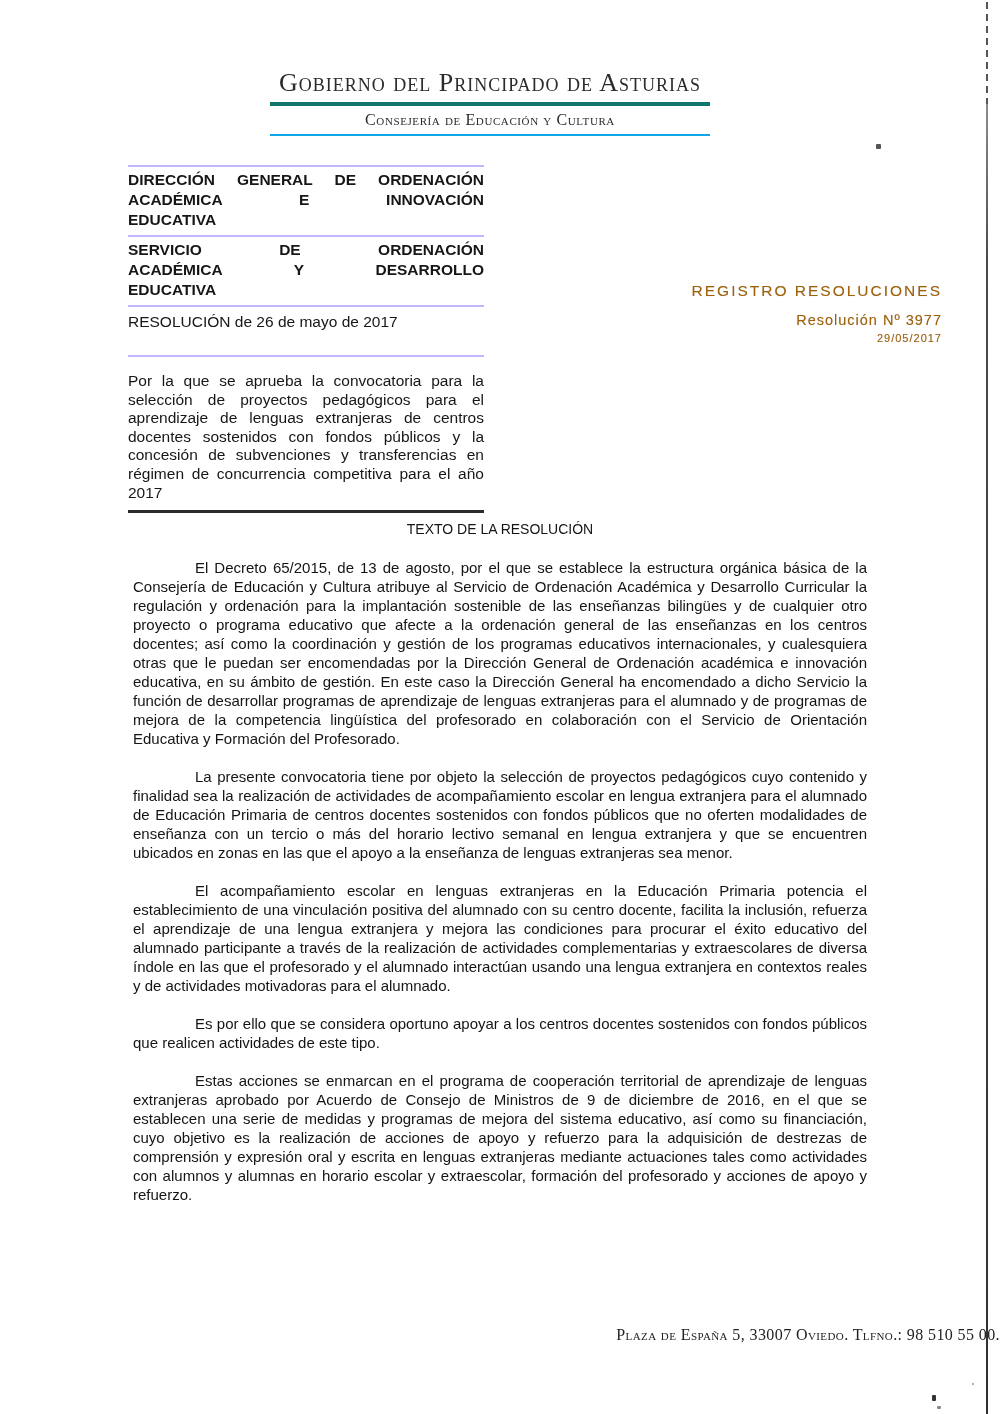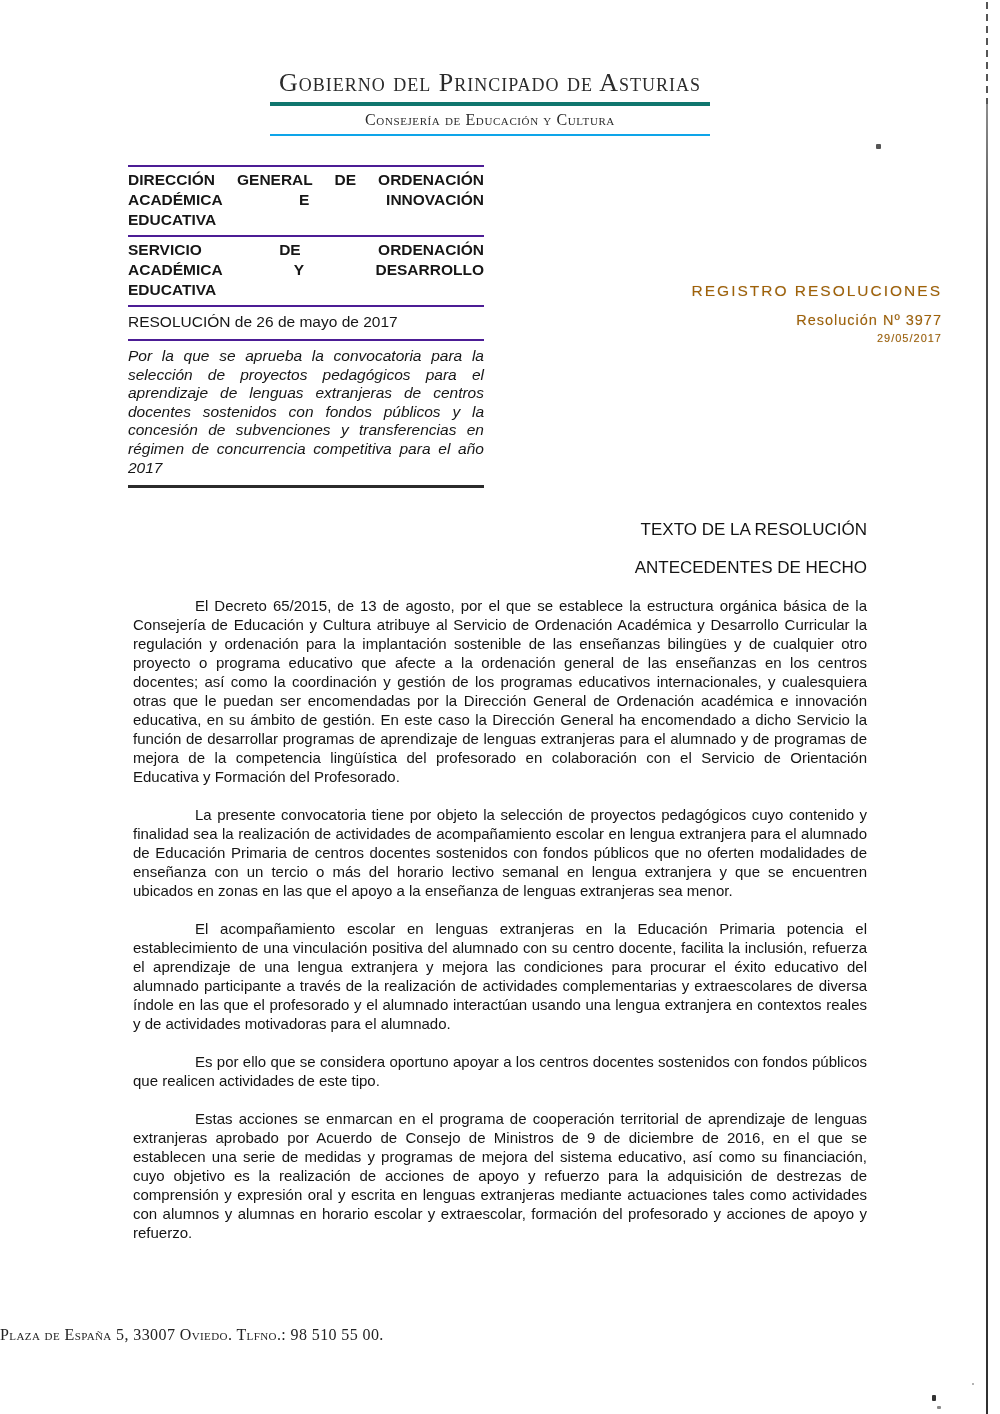--- a/index.html
+++ b/index.html
@@ -29,56 +29,55 @@
     font-size:16px; line-height:20px; letter-spacing:0.6px;
     padding:4px 0 4px;
     border-bottom:2px solid #0ea5e9;
   }
 
   
   .sender {
     position:absolute; left:128px; top:165px; width:356px;
     color:#161616;
   }
-  .sec { border-top:2px solid #4c1d95; padding:3px 0 5px; }
+  .sec { border-top:2px solid #c4b5fd; padding:3px 0 5px; }
   .sec-bold { font-weight:bold; font-size:15.5px; line-height:20px; }
   .jl  { text-align:justify; text-align-last:justify; }
   .jl-last { text-align:right; text-align-last:left; }
-  .sec-resolution { font-size:15.5px; line-height:20px; padding:5px 0 7px; }
+  .sec-resolution { font-size:15.5px; line-height:20px; padding:5px 0 23px; }
   .sec-summary {
     font-size:15.5px; line-height:18.6px;
     text-align:justify;
-    padding:6px 0 8px;
+    padding:15px 0 8px;
     border-bottom:3px solid #2b2b2b;
-    font-style:italic;
   }
 
   
   .stamp {
     position:absolute; top:282px; right:58px; width:300px;
     text-align:right;
     color:#a16207;
     text-shadow:0 0 1px #c4c4c4;
   }
   .stamp-title  { font-size:15.5px; letter-spacing:2px; margin-bottom:11px; }
   .stamp-number { font-size:14.5px; letter-spacing:1px; line-height:18px; }
   .stamp-date   { font-size:11px; letter-spacing:1px; line-height:18px; }
 
   
   .bodytext {
     position:absolute; left:133px; top:520px; width:734px;
     font-size:15px; line-height:19px; color:#141414;
   }
-  .heading { text-align:right; margin:0 0 19px; font-size:17px; font-weight:normal; }
+  .heading { text-align:center; margin:0 0 19px; font-size:14px; font-weight:normal; }
   .par { text-align:justify; text-indent:62px; margin:0 0 19px; }
 
   
   .footer {
     position:absolute; left:0; top:1326px; width:1000px;
-    text-align:left;
+    text-align:right;
     font-family:"Liberation Serif", serif;
     font-variant:small-caps;
     font-size:16px; letter-spacing:0.4px;
     color:#222222;
   }
 
   
   .scan-line-dashes {
     position:absolute; left:986px; top:2px; width:2px; height:104px;
     background:repeating-linear-gradient(to bottom, #555 0 7px, transparent 7px 12px);
@@ -119,21 +118,20 @@
   </div>
 
   <div class="stamp">
     <div class="stamp-title">REGISTRO RESOLUCIONES</div>
     <div class="stamp-number">Resolución Nº 3977</div>
     <div class="stamp-date">29/05/2017</div>
   </div>
 
   <div class="bodytext">
     <h2 class="heading">TEXTO DE LA RESOLUCIÓN</h2>
-    <h2 class="heading">ANTECEDENTES DE HECHO</h2>
     <p class="par">El Decreto 65/2015, de 13 de agosto, por el que se establece la estructura orgánica básica de la Consejería de Educación y Cultura atribuye al Servicio de Ordenación Académica y Desarrollo Curricular la regulación y ordenación para la implantación sostenible de las enseñanzas bilingües y de cualquier otro proyecto o programa educativo que afecte a la ordenación general de las enseñanzas en los centros docentes; así como la coordinación y gestión de los programas educativos internacionales, y cualesquiera otras que le puedan ser encomendadas por la Dirección General de Ordenación académica e innovación educativa, en su ámbito de gestión. En este caso la Dirección General ha encomendado a dicho Servicio la función de desarrollar programas de aprendizaje de lenguas extranjeras para el alumnado y de programas de mejora de la competencia lingüística del profesorado en colaboración con el Servicio de Orientación Educativa y Formación del Profesorado.</p>
     <p class="par">La presente convocatoria tiene por objeto la selección de proyectos pedagógicos cuyo contenido y finalidad sea la realización de actividades de acompañamiento escolar en lengua extranjera para el alumnado de Educación Primaria de centros docentes sostenidos con fondos públicos que no oferten modalidades de enseñanza con un tercio o más del horario lectivo semanal en lengua extranjera y que se encuentren ubicados en zonas en las que el apoyo a la enseñanza de lenguas extranjeras sea menor.</p>
     <p class="par">El acompañamiento escolar en lenguas extranjeras en la Educación Primaria potencia el establecimiento de una vinculación positiva del alumnado con su centro docente, facilita la inclusión, refuerza el aprendizaje de una lengua extranjera y mejora las condiciones para procurar el éxito educativo del alumnado participante a través de la realización de actividades complementarias y extraescolares de diversa índole en las que el profesorado y el alumnado interactúan usando una lengua extranjera en contextos reales y de actividades motivadoras para el alumnado.</p>
     <p class="par">Es por ello que se considera oportuno apoyar a los centros docentes sostenidos con fondos públicos que realicen actividades de este tipo.</p>
     <p class="par">Estas acciones se enmarcan en el programa de cooperación territorial de aprendizaje de lenguas extranjeras aprobado por Acuerdo de Consejo de Ministros de 9 de diciembre de 2016, en el que se establecen una serie de medidas y programas de mejora del sistema educativo, así como su financiación, cuyo objetivo es la realización de acciones de apoyo y refuerzo para la adquisición de destrezas de comprensión y expresión oral y escrita en lenguas extranjeras mediante actuaciones tales como actividades con alumnos y alumnas en horario escolar y extraescolar, formación del profesorado y acciones de apoyo y refuerzo.</p>
   </div>
 
   <div class="footer">Plaza de España 5, 33007 Oviedo. Tlfno.: 98 510 55 00.</div>
 
   <div class="scan-line-dashes"></div>

